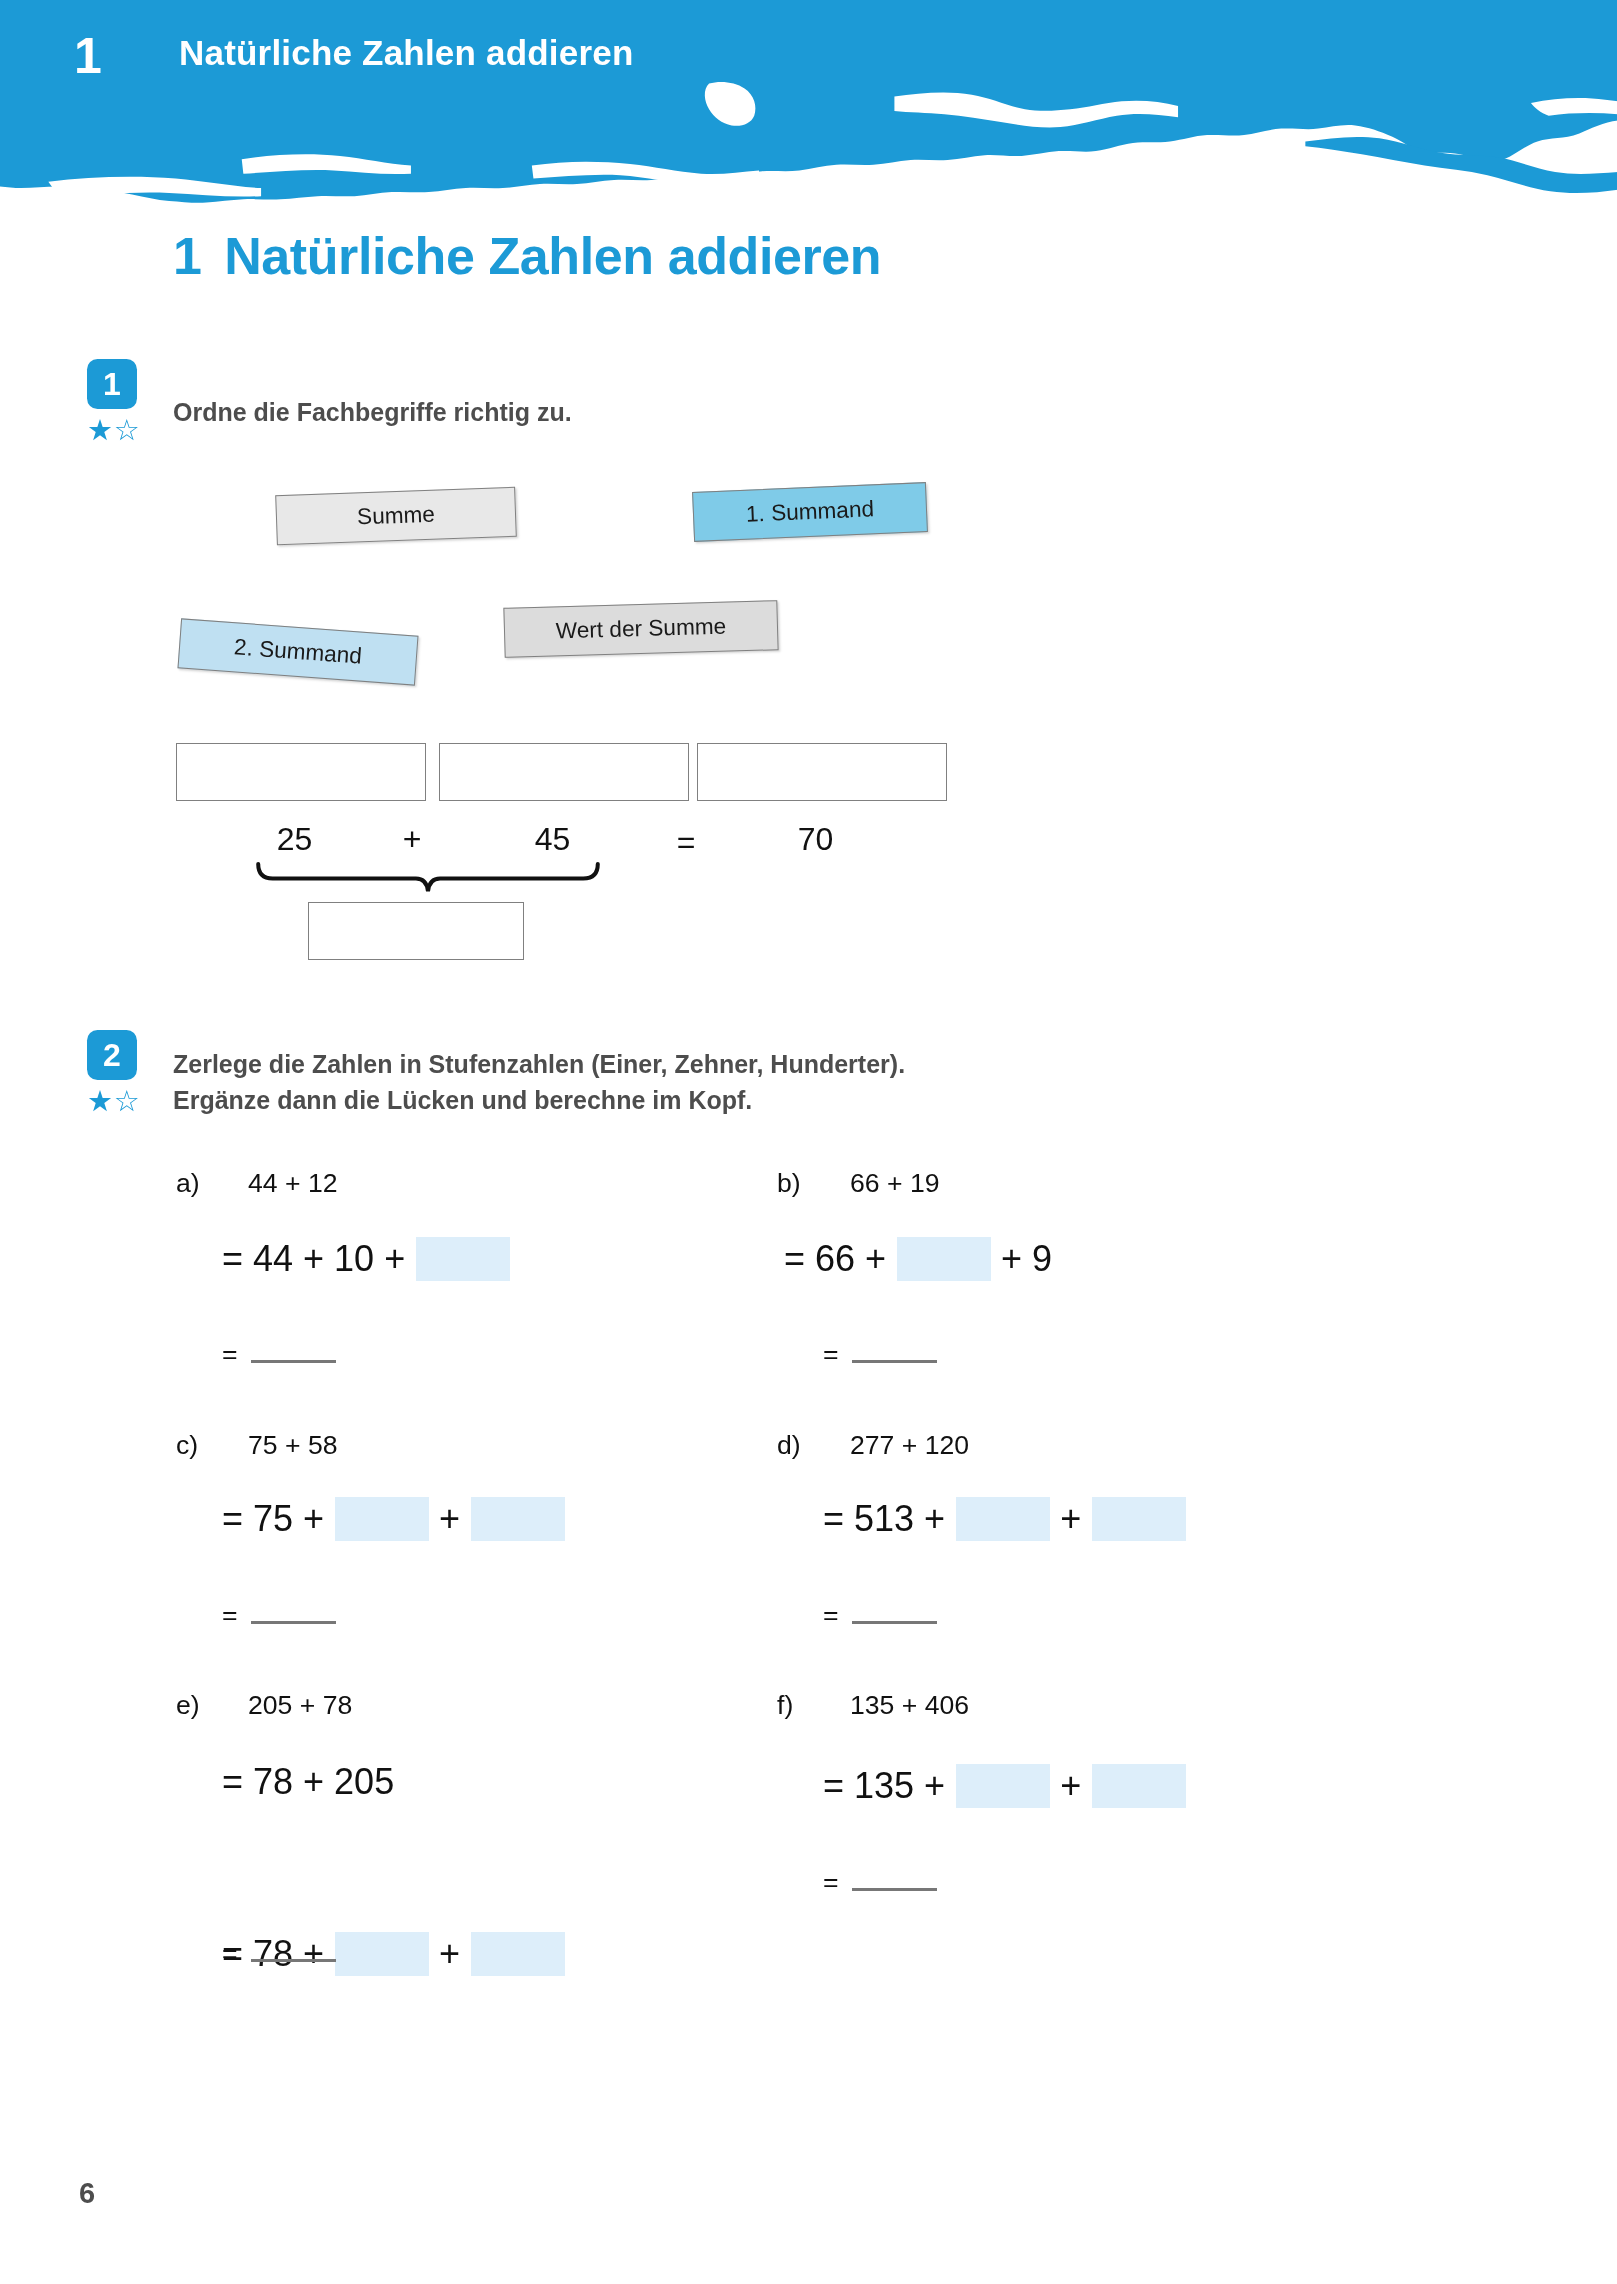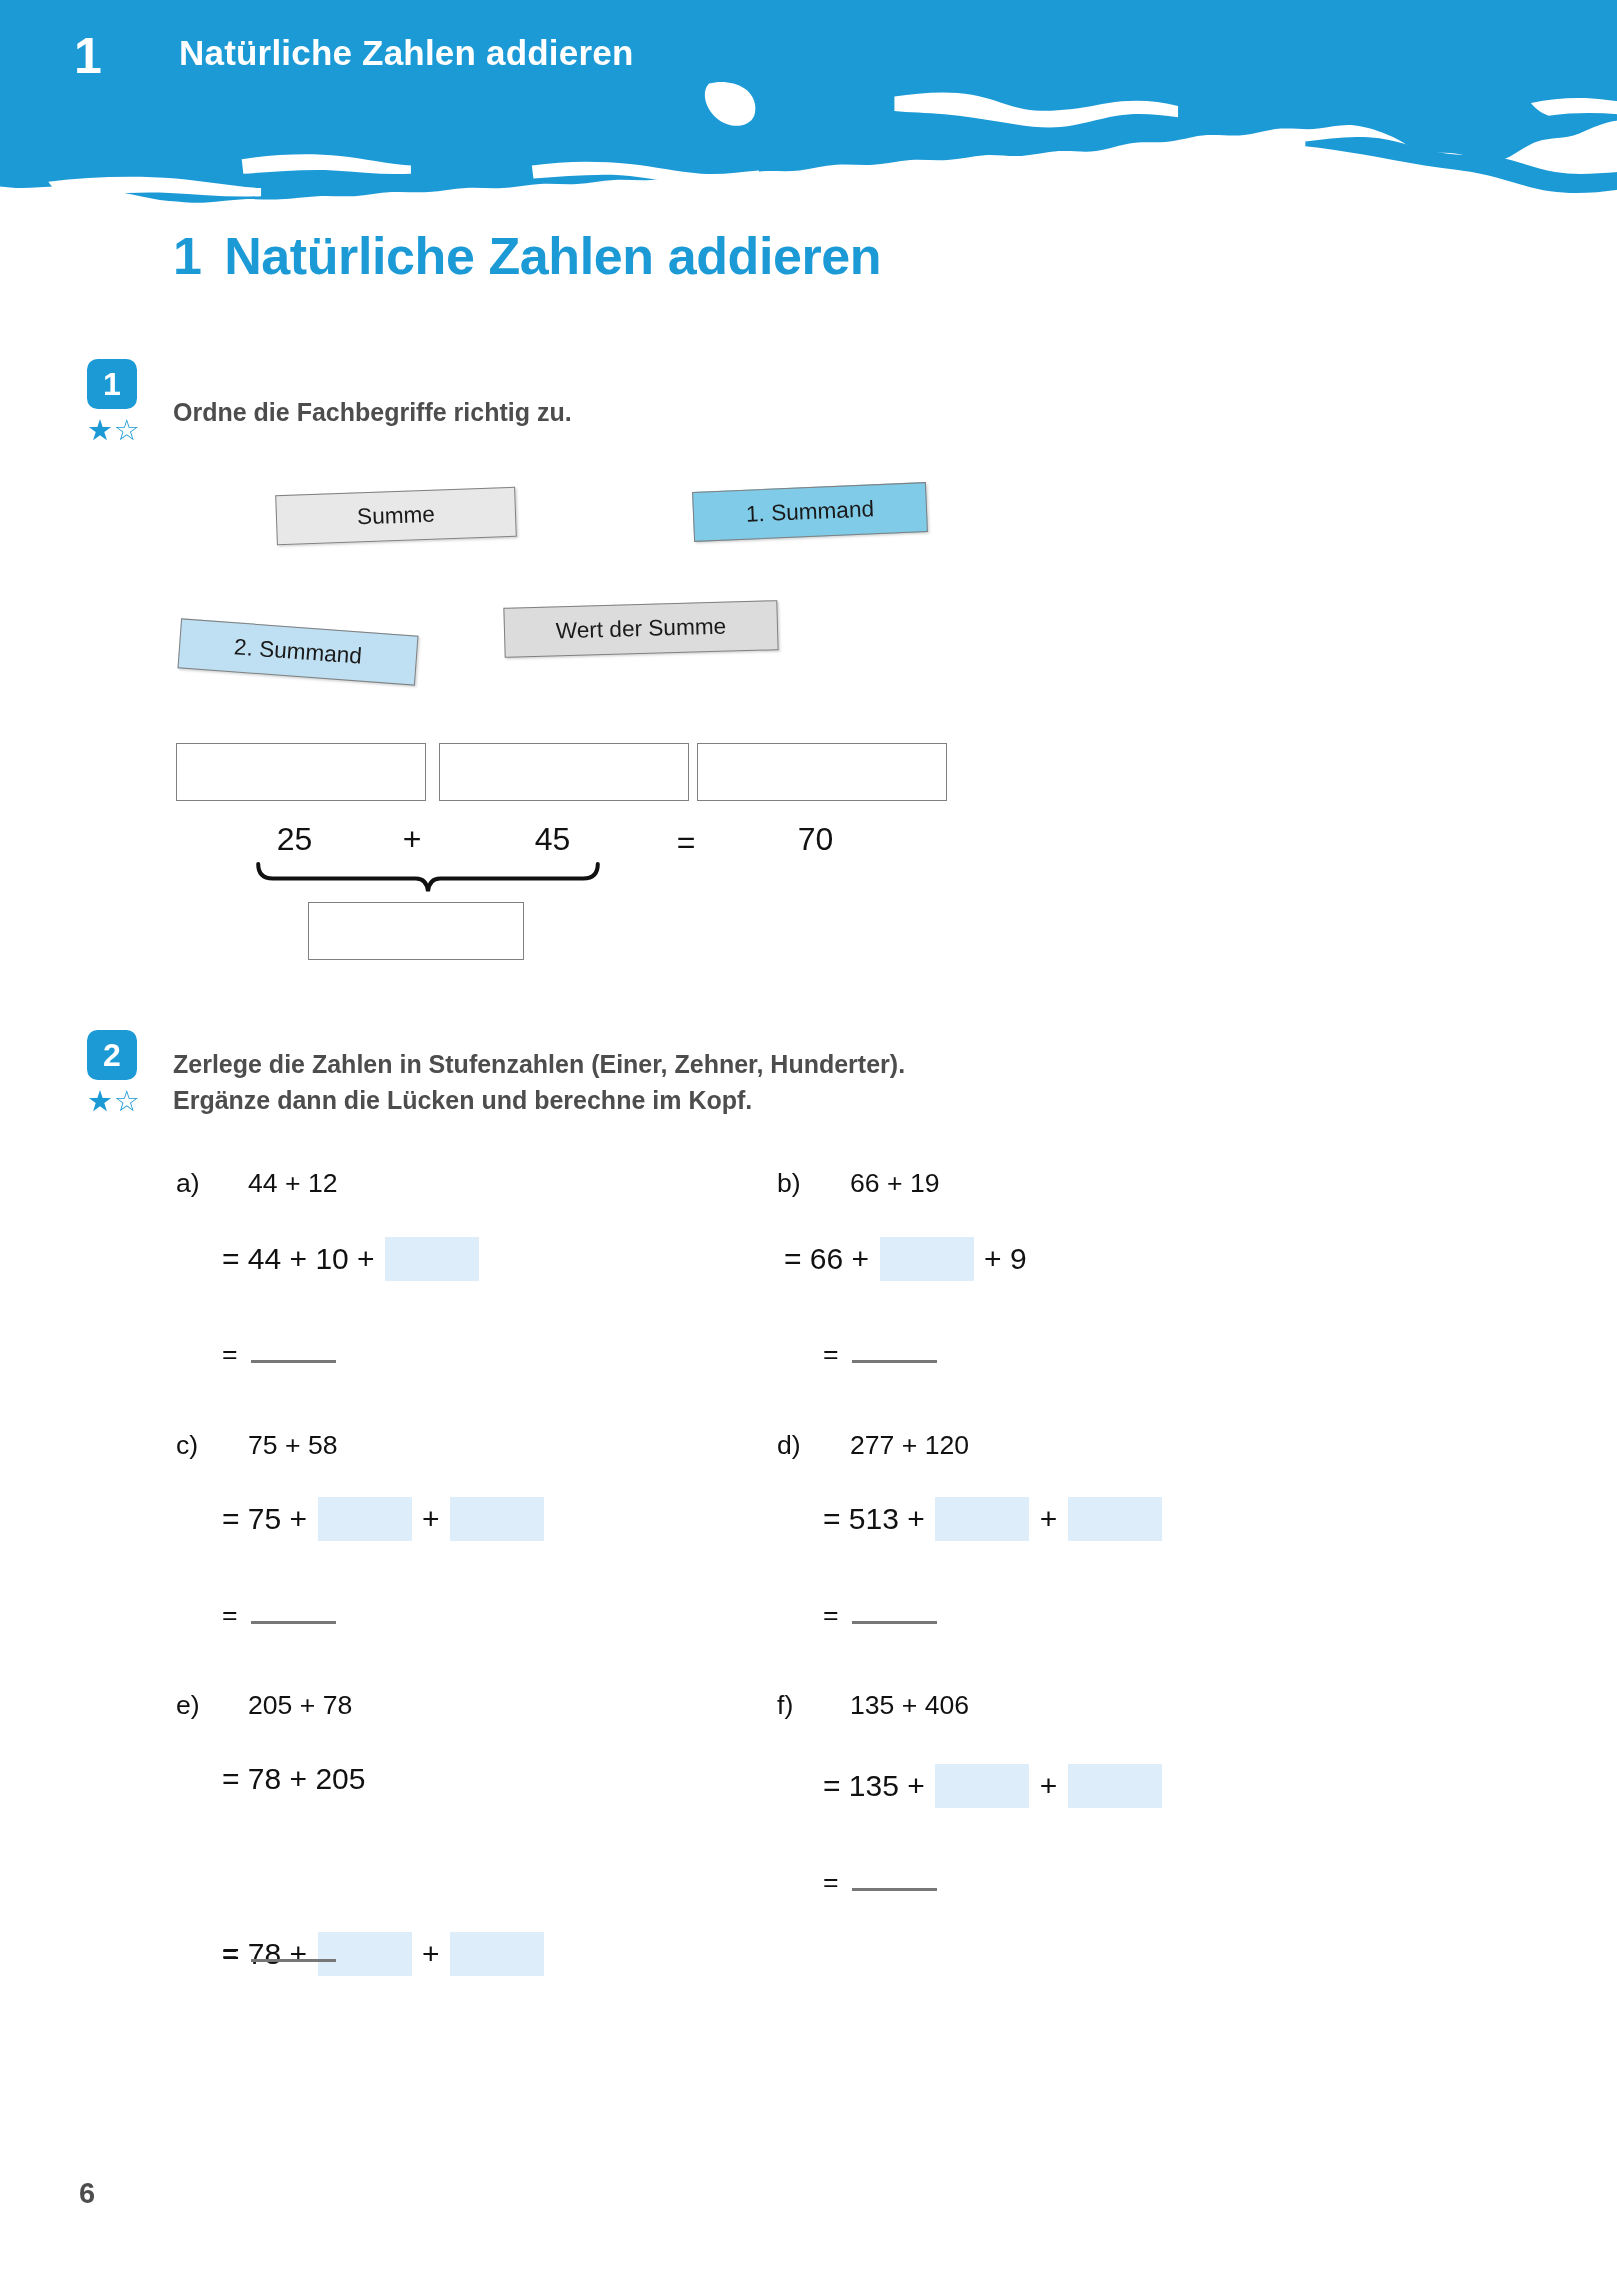--- a/index.html
+++ b/index.html
@@ -131,21 +131,21 @@
   .subex { position: absolute; }
   .subex-label {
     position: absolute;
     font-size: 26.6px;
     color: #111111;
     line-height: 1;
     white-space: nowrap;
   }
   .subex-line {
     position: absolute;
-    font-size: 30px;
+    font-size: 36px;
     color: #111111;
     line-height: 1;
     white-space: nowrap;
     display: flex;
     align-items: center;
     justify-content: flex-end;
   }
   .subex-line .tok { margin-right: 10.5px; }
   .gap-box {
     display: inline-block;

